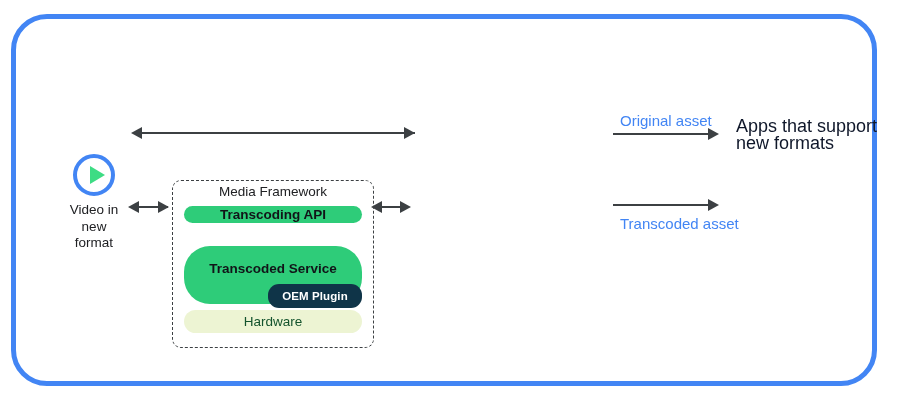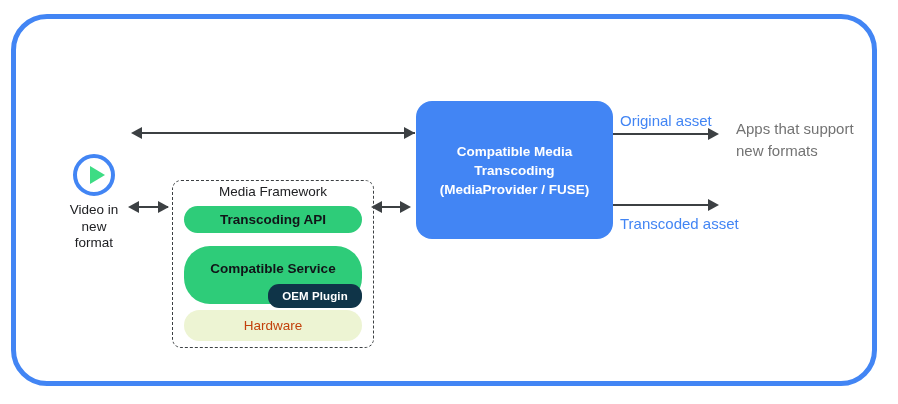--- a/index.html
+++ b/index.html
@@ -87,21 +87,21 @@
     box-sizing: border-box;
     display: flex;
     align-items: center;
     justify-content: center;
     text-align: center;
   }
   #box-transcoding-api {
     left: 184px;
     top: 206px;
     width: 178px;
-    height: 27px;
+    height: 17px;
     background: #2ecc79;
     color: #111418;
     font-size: 13.5px;
     font-weight: bold;
   }
   #box-transcoding-service {
     left: 184px;
     top: 246px;
     width: 178px;
     height: 58px;
@@ -126,23 +126,23 @@
     display: flex;
     align-items: center;
     justify-content: center;
     letter-spacing: 0.1px;
     text-align: right;
   }
   #box-hardware {
     left: 184px;
     top: 310px;
     width: 178px;
-    height: 31px;
+    height: 23px;
     background: #edf4d3;
-    color: #c2410c;
+    color: #14532d;
     font-size: 13.5px;
     font-weight: normal;
   }
   
   #cmt-box {
     position: absolute;
     left: 416px;
     top: 101px;
     width: 197px;
     height: 138px;
@@ -204,23 +204,23 @@
     position: absolute;
     font-size: 15px;
     color: #4285f4;
     white-space: nowrap;
   }
   #label-original-asset   { left: 620px; top: 112px; }
   #label-transcoded-asset { left: 620px; top: 215px; text-align: right; }
 
   .apps-label {
     position: absolute;
-    font-size: 15px;
-    color: #737373;
-    line-height: 22px;
+    font-size: 18px;
+    color: #0f172a;
+    line-height: 17px;
     white-space: pre-line;
   }
   #label-apps-support    { left: 736px; top: 118px; }
   #label-apps-no-support { left: 736px; top: 194px; }
 </style>
 </head>
 <body>
 
 <div id="canvas">
 
@@ -239,33 +239,30 @@
 
   <div class="arrow-line" id="arrow-top-line"></div>
   <div class="arrow-head left" id="arrow-top-head-l"></div>
   <div class="arrow-head right" id="arrow-top-head-r"></div>
 
   <div id="media-framework"></div>
   <div id="mf-title">Media Framework</div>
 
   <div class="stack-box" id="box-transcoding-api">Transcoding API</div>
 
-  <div class="stack-box" id="box-transcoding-service">Compatible Service</div>
+  <div class="stack-box" id="box-transcoding-service">Transcoded Service</div>
 
   <div id="badge-oem-plugin">OEM Plugin</div>
 
   <div class="stack-box" id="box-hardware">Hardware</div>
 
   <div class="arrow-line" id="arrow-mf-line"></div>
   <div class="arrow-head left" id="arrow-mf-head-l"></div>
   <div class="arrow-head right" id="arrow-mf-head-r"></div>
 
-  <div id="cmt-box">Compatible Media
-Transcoding
-(MediaProvider / FUSE)</div>
 
   <div class="arrow-line" id="arrow-orig-line"></div>
   <div class="arrow-head right" id="arrow-orig-head"></div>
   <div class="asset-label" id="label-original-asset">Original asset</div>
   <div class="apps-label" id="label-apps-support">Apps that support
 new formats</div>
 
   <div class="arrow-line" id="arrow-trans-line"></div>
   <div class="arrow-head right" id="arrow-trans-head"></div>
   <div class="asset-label" id="label-transcoded-asset">Transcoded asset</div>

